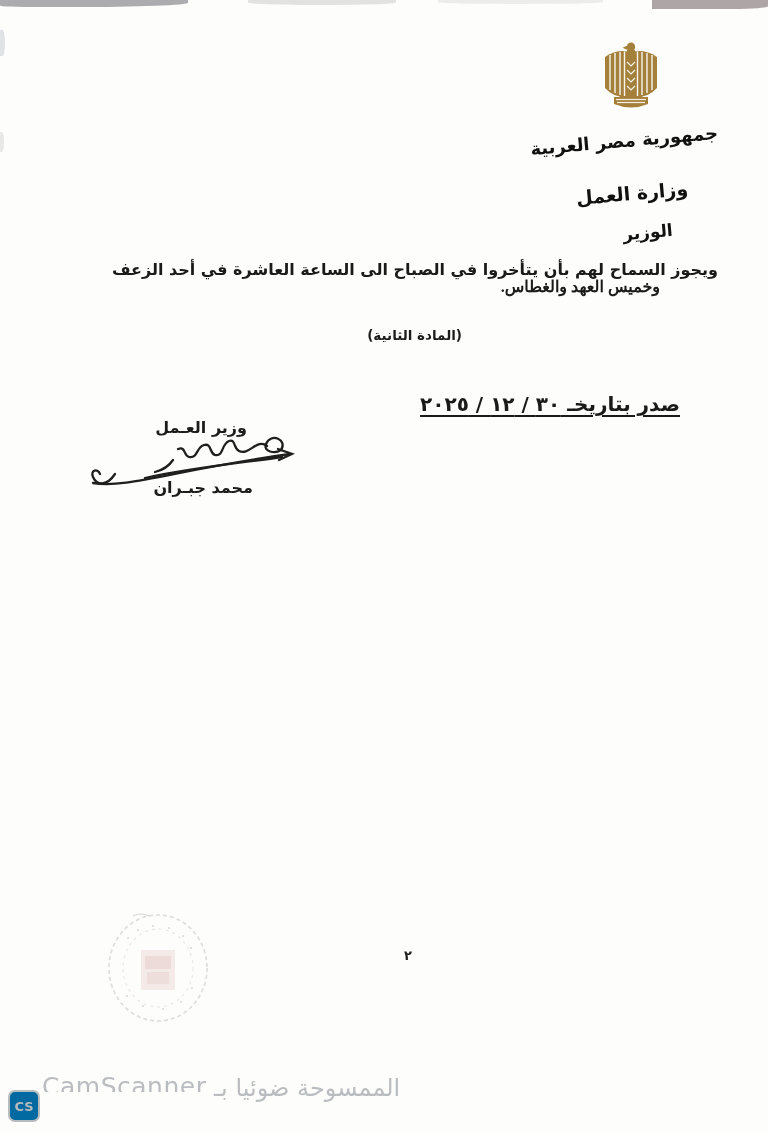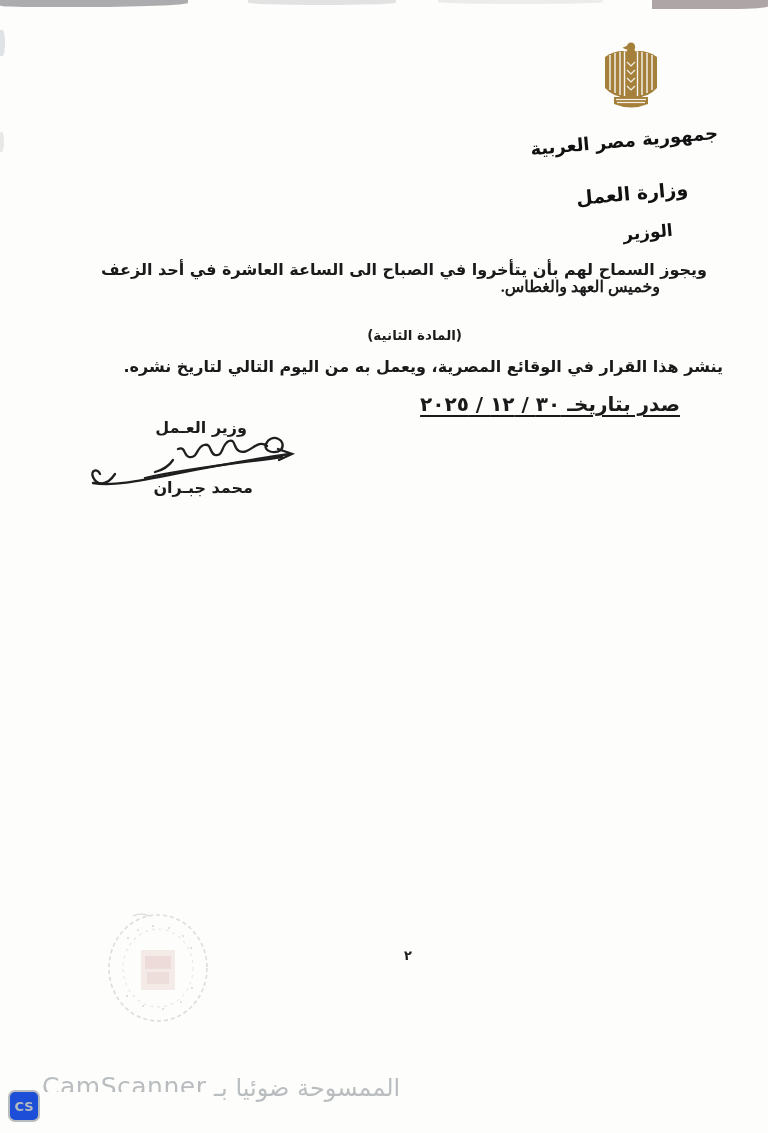--- a/index.html
+++ b/index.html
@@ -21,35 +21,35 @@
   .sm-l2{left:0;top:132px;width:4px;height:20px;background:rgba(150,150,150,0.2);border-radius:0 60% 60% 0;}
 
   .emblem{position:absolute;left:601px;top:40px;width:60px;height:76px;}
 
   .calli{position:absolute;font-weight:bold;white-space:nowrap;transform:rotate(-5deg);color:#111;}
   .calli-country{right:50px;top:130px;font-size:18px;letter-spacing:1px;}
   .calli-ministry{right:80px;top:182px;font-size:19px;letter-spacing:2px;}
   .calli-office{right:95px;top:222px;font-size:17px;letter-spacing:2px;}
 
   .bodyline{position:absolute;direction:rtl;white-space:nowrap;font-weight:600;font-size:16px;color:#1a1a1a;}
-  .p1{right:61px;top:260px;}
+  .p1{right:50px;top:260px;}
   .p2{right:108px;top:277px;font-family:Liberation Serif, serif;}
   .article-heading{position:absolute;left:287px;top:327px;width:175px;text-align:right;direction:rtl;font-weight:bold;font-size:13.5px;white-space:nowrap;}
   .p3{right:45px;top:357px;}
   .issued{right:88px;top:392px;font-size:20px;text-decoration:underline;text-underline-offset:4px;}
 
   .sig-title{position:absolute;right:521px;top:418px;direction:rtl;font-weight:bold;font-size:16px;white-space:nowrap;}
   .sig-name{position:absolute;right:515px;top:478px;direction:rtl;font-weight:bold;font-size:16px;white-space:nowrap;}
   .sig-scribble{position:absolute;left:85px;top:426px;width:215px;height:72px;}
 
   .stamp{position:absolute;left:103px;top:908px;width:110px;height:118px;opacity:0.9;}
   .page-num{position:absolute;left:404px;top:948px;font-size:13px;font-weight:600;}
 
   .watermark{position:absolute;left:0;top:1072px;width:420px;height:61px;}
-  .cs-icon{position:absolute;left:8px;top:18px;width:28px;height:28px;border:2.5px solid #b7bcbe;border-radius:7px;background:#1d4ed8;
+  .cs-icon{position:absolute;left:8px;top:18px;width:28px;height:28px;border:2.5px solid #b7bcbe;border-radius:7px;background:#0369a1;
     display:flex;align-items:center;justify-content:center;font-size:13px;font-weight:bold;color:#b7bcbe;}
   .wm-text{position:absolute;left:42px;top:2px;direction:rtl;white-space:nowrap;color:#b9bdbf;font-size:24px;font-weight:500;}
   .wm-latin{display:inline-block;height:18px;overflow:hidden;line-height:25px;font-size:25px;font-weight:normal;vertical-align:top;letter-spacing:0.5px;}
 </style>
 </head>
 <body>
 
 <div class="page">
 
   <div class="smudge sm-tl"></div>
@@ -92,21 +92,20 @@
     </svg>
   </div>
 
   <div class="calli calli-country">جمهورية مصر العربية</div>
   <div class="calli calli-ministry">وزارة العمل</div>
   <div class="calli calli-office">الوزير</div>
 
   <div class="bodyline p1" dir="rtl">ويجوز السماح لهم بأن يتأخروا في الصباح الى الساعة العاشرة في أحد الزعف</div>
   <div class="bodyline p2" dir="rtl">وخميس العهد والغطاس.</div>
   <div class="article-heading" dir="rtl">(المادة الثانية)</div>
-  <div class="bodyline p3" dir="rtl">ينشر هذا القرار في الوقائع المصرية، ويعمل به من اليوم التالي لتاريخ نشره.</div>
   <div class="bodyline issued" dir="rtl">صدر بتاريخـ  ٣٠ / ١٢ / ٢٠٢٥</div>
 
   <div class="sig-title">وزير العـمل</div>
   <div class="sig-scribble">
     <svg width="215" height="72" viewBox="0 0 215 72" xmlns="http://www.w3.org/2000/svg">
       <g fill="none" stroke="#1f1f1f" stroke-width="2.3" stroke-linecap="round">
         <path d="M196,24 C203,14 186,6 181,18 C178,26 190,28 196,24"></path>
         <path d="M182,20 C172,12 164,30 154,25 C148,22 151,13 144,15 C136,18 139,31 130,29 C124,27 127,17 119,19 C111,21 113,33 104,31 C98,29 101,20 93,23"></path>
         <path d="M8,57 C40,63 90,44 205,28"></path>
         <path d="M193,23 L207,28 L194,34"></path>

